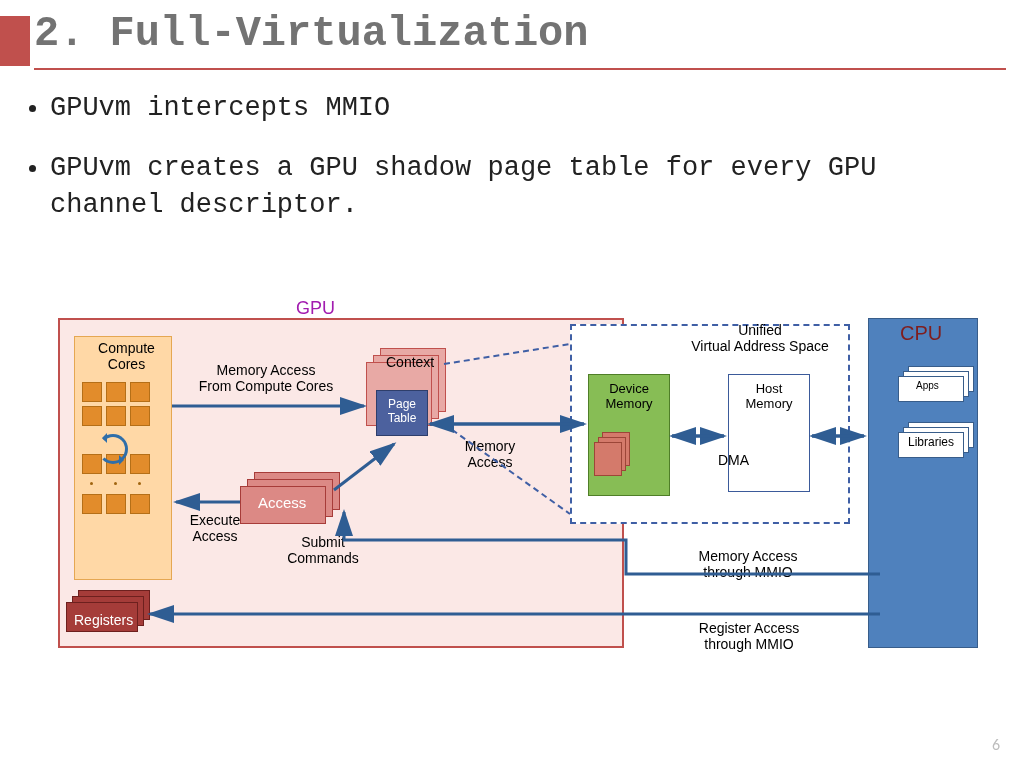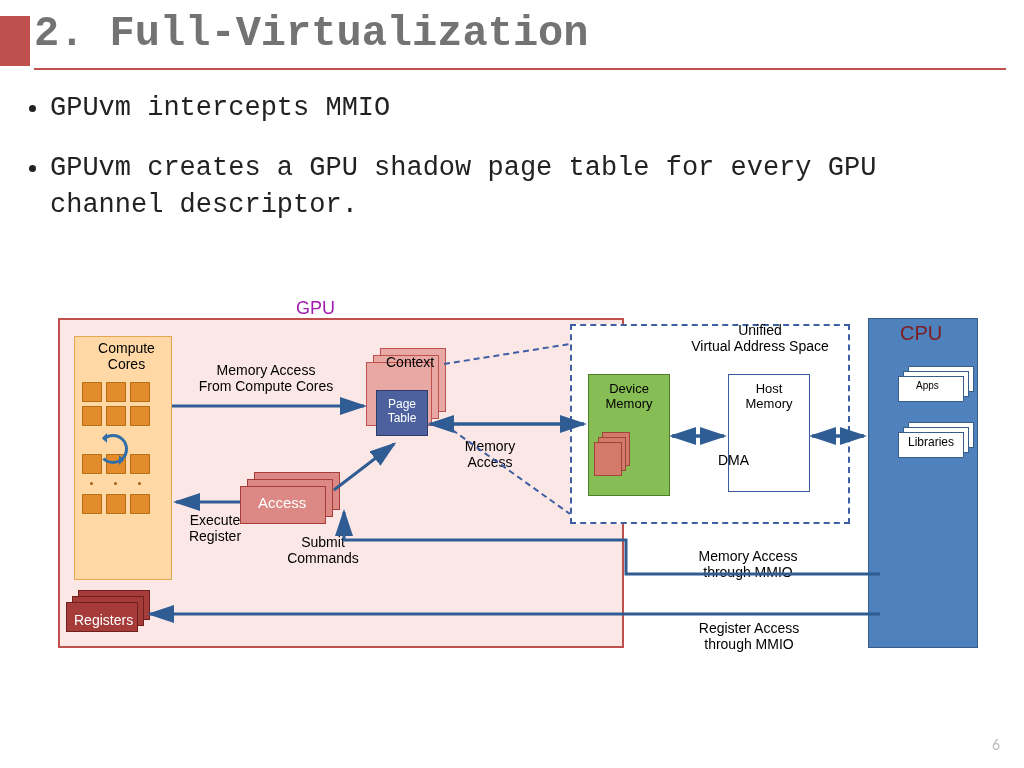--- a/index.html
+++ b/index.html
@@ -197,21 +197,21 @@
   <div class="stack lib-stack">
       <div class="as1"></div>
       <div class="as2"></div>
       <div class="as3"></div>
     </div>
   <div class="lbl lib-lbl">Libraries</div>
 
   <div class="lbl txt-memaccess-cores" style="white-space:pre-line">Memory Access
 From Compute Cores</div>
   <div class="lbl txt-exec" style="white-space:pre-line">Execute
-Register</div>
+Access</div>
   <div class="lbl txt-submit" style="white-space:pre-line">Submit
 Commands</div>
   <div class="lbl txt-memaccess" style="white-space:pre-line">Memory
 Access</div>
   <div class="lbl txt-dma">DMA</div>
   <div class="lbl txt-mmio-mem" style="white-space:pre-line">Memory Access
 through MMIO</div>
   <div class="lbl txt-mmio-reg" style="white-space:pre-line">Register Access
 through MMIO</div>
 

